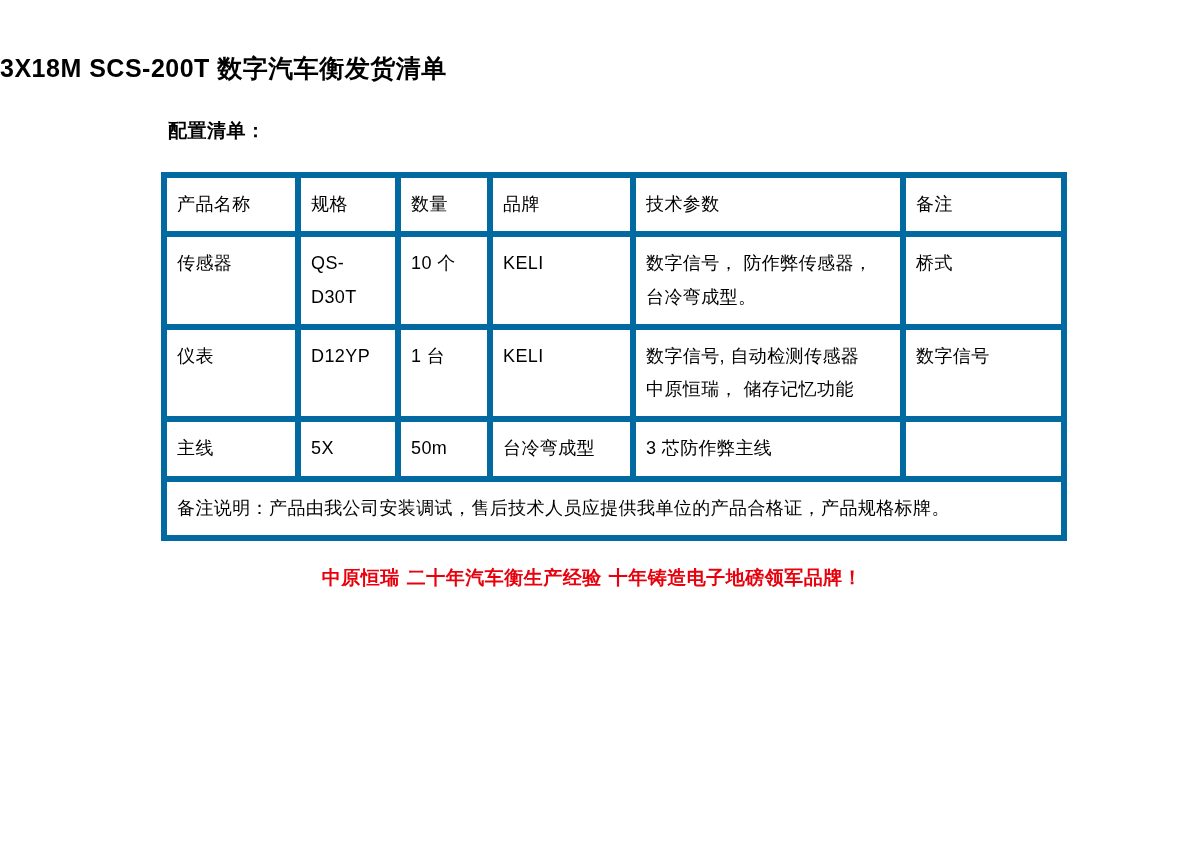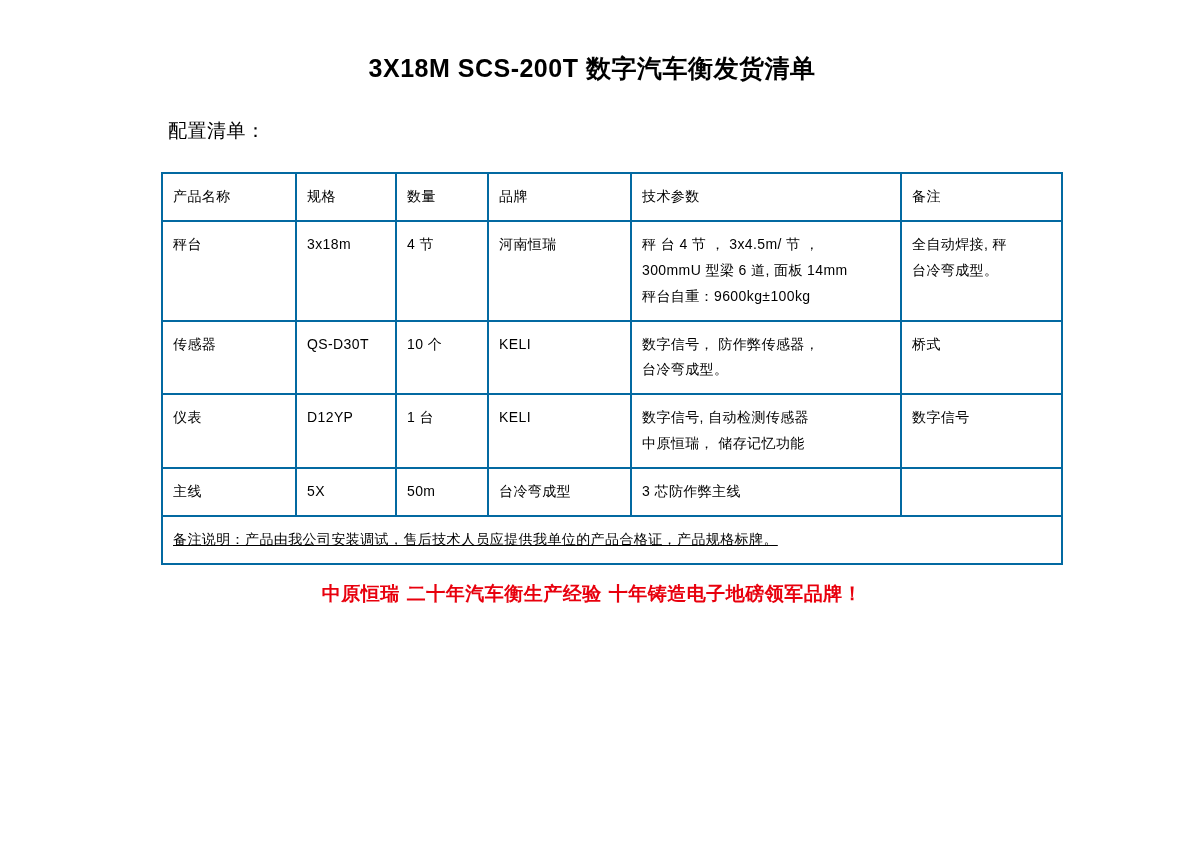--- a/index.html
+++ b/index.html
@@ -14,62 +14,62 @@
     color: #000000;
     overflow: hidden;
   }
   .page {
     position: relative;
     width: 1184px;
     height: 843px;
     box-sizing: border-box;
   }
   .doc-title {
-    text-align: center;
+    text-align: left;
     font-size: 25px;
     font-weight: bold;
     letter-spacing: 0.5px;
     margin-top: 52px;
     margin-bottom: 0;
   }
   .subtitle {
     margin-top: 33px;
     margin-left: 168px;
     font-size: 19px;
     letter-spacing: 0.5px;
+    font-weight: bold;
   }
   table.spec {
     border-collapse: collapse;
     margin-left: 161px;
     margin-top: 28px;
     width: 900px;
     table-layout: fixed;
   }
   table.spec td {
-    border: 2px solid #0369a1;
+    border: 6px solid #0369a1;
     padding: 10px 8px 10px 10px;
-    font-size: 14px;
+    font-size: 18px;
     vertical-align: top;
     line-height: 1.85;
     letter-spacing: 0.4px;
   }
   .c0 { width: 134px; }
   .c1 { width: 100px; }
   .c2 { width: 92px; }
   .c3 { width: 143px; }
   .c4 { width: 270px; }
   .c5 { width: 161px; }
   td .line { display: block; }
   td.note {
     padding-top: 12px;
     padding-bottom: 12px;
-    text-decoration: underline;
   }
   .footer {
-    margin-top: 16px;
+    margin-top: 24px;
     text-align: center;
     color: #e8000d;
     font-size: 19px;
     font-weight: bold;
     font-family: "DejaVu Serif", "Liberation Serif", serif;
     letter-spacing: 0.5px;
   }
 </style>
 </head>
 <body>
@@ -92,35 +92,20 @@
     <tbody>
       <tr>
         <td>产品名称</td>
         <td>规格</td>
         <td>数量</td>
         <td>品牌</td>
         <td>技术参数</td>
         <td>备注</td>
       </tr>
 
-      <tr>
-        <td>秤台</td>
-        <td>3x18m</td>
-        <td>4 节</td>
-        <td>河南恒瑞</td>
-        <td>
-          <span class="line">秤 台 4 节 ， 3x4.5m/ 节 ，</span>
-          <span class="line">300mmU 型梁 6 道, 面板 14mm</span>
-          <span class="line">秤台自重：9600kg±100kg</span>
-        </td>
-        <td>
-          <span class="line">全自动焊接, 秤</span>
-          <span class="line">台冷弯成型。</span>
-        </td>
-      </tr>
 
       <tr>
         <td>传感器</td>
         <td>QS-D30T</td>
         <td>10 个</td>
         <td>KELI</td>
         <td>
           <span class="line">数字信号， 防作弊传感器，</span>
           <span class="line">台冷弯成型。</span>
         </td>

